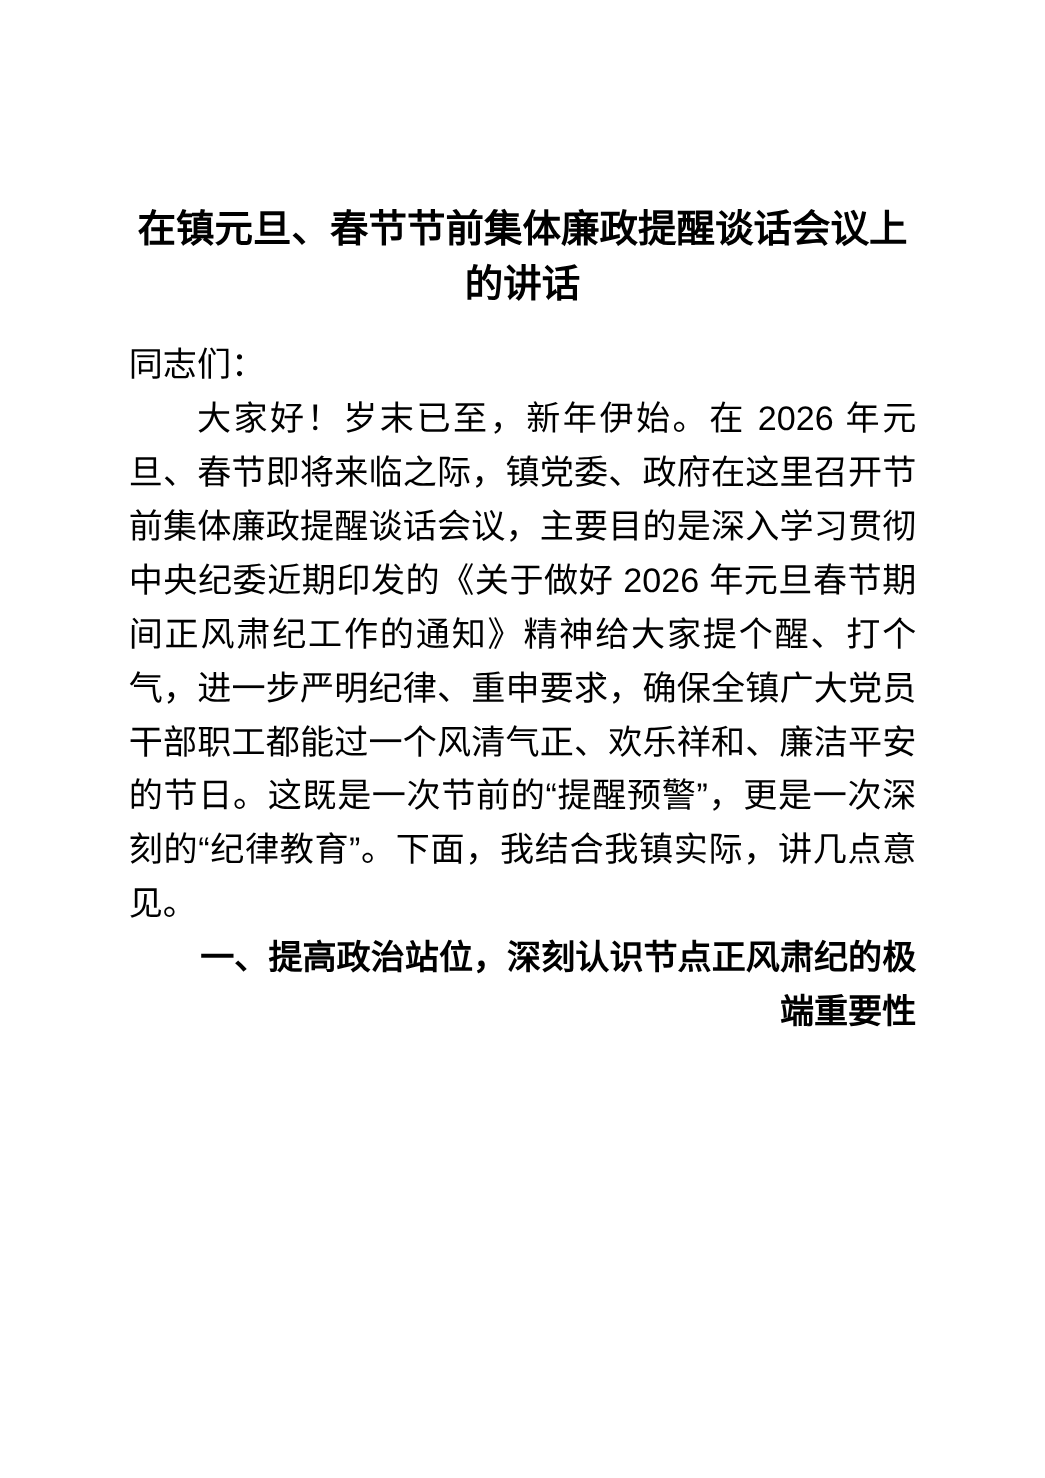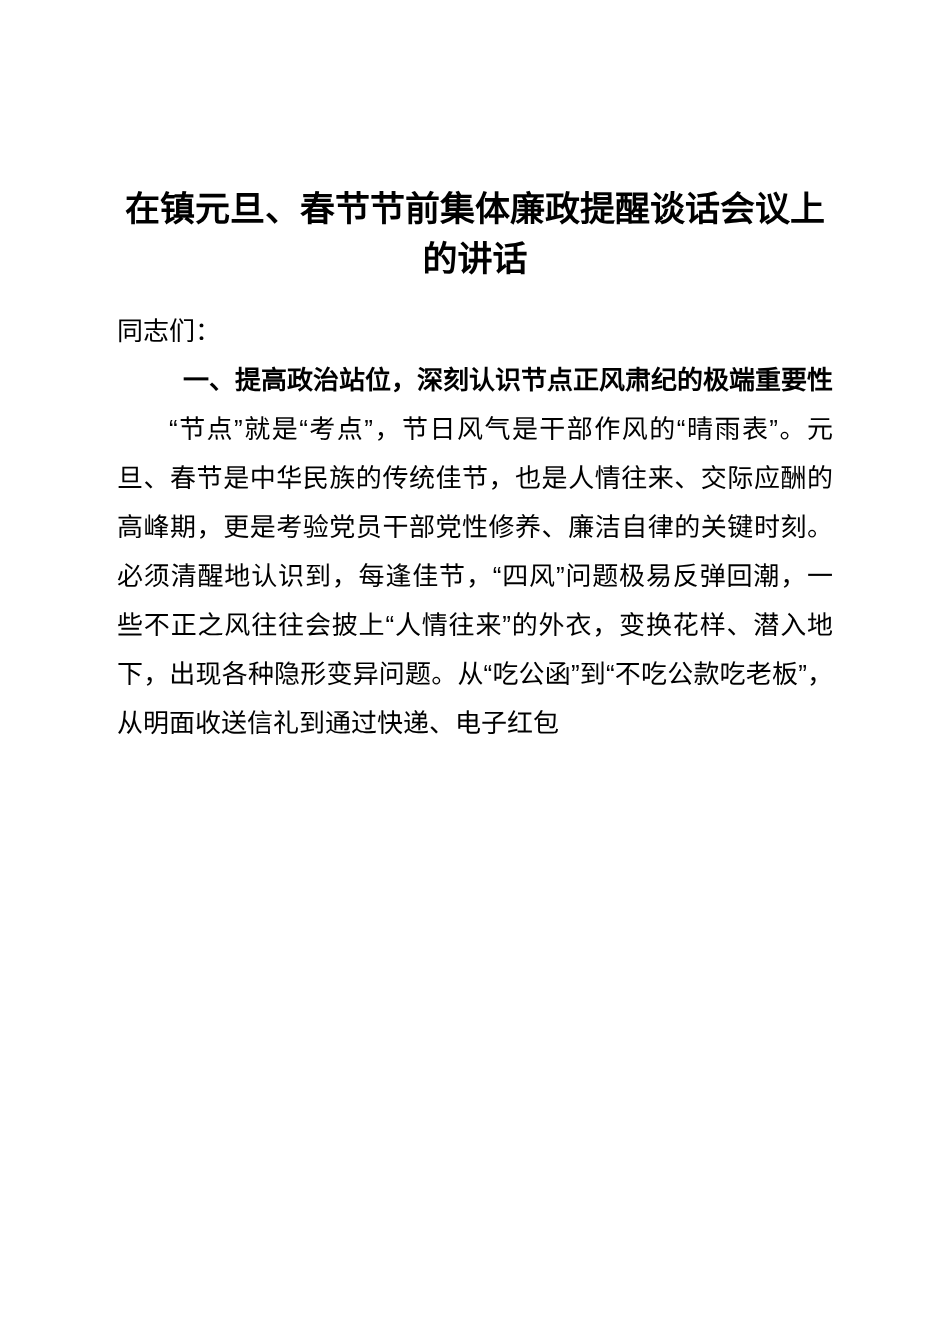--- a/index.html
+++ b/index.html
@@ -20,21 +20,21 @@
   }
   .doc-title {
     font-size: 35px;
     line-height: 50px;
     font-weight: 700;
     text-align: center;
     margin: 0 0 23px 0;
     letter-spacing: 0;
   }
   .doc-para {
-    font-size: 26px;
+    font-size: 31px;
     line-height: 49px;
     text-align: justify;
     margin: 0;
     word-break: break-all;
   }
   .doc-para.indent {
     text-indent: 2em;
   }
   .doc-para.heading {
     font-weight: 700;
@@ -46,17 +46,17 @@
   }
 </style>
 </head>
 <body>
 
 <div class="page">
   <h1 class="doc-title">在镇元旦、春节节前集体廉政提醒谈话会议上的讲话</h1>
 
   <p class="doc-para salutation">同志们：</p>
 
+  <p class="doc-para indent">大家好！岁末已至，新年伊始。在 2026 年元旦、春节即将来临之际，镇党委、政府在这里召开节前集体廉政提醒谈话会议，主要目的是深入学习贯彻中央纪委近期印发的《关于做好 2026 年元旦春节期间正风肃纪工作的通知》精神给大家提个醒、打个气，进一步严明纪律、重申要求，确保全镇广大党员干部职工都能过一个风清气正、欢乐祥和、廉洁平安的节日。这既是一次节前的“提醒预警”，更是一次深刻的“纪律教育”。下面，我结合我镇实际，讲几点意见。</p>
 
   <p class="doc-para heading">一、提高政治站位，深刻认识节点正风肃纪的极端重要性</p>
 
-  <p class="doc-para indent">“节点”就是“考点”，节日风气是干部作风的“晴雨表”。元旦、春节是中华民族的传统佳节，也是人情往来、交际应酬的高峰期，更是考验党员干部党性修养、廉洁自律的关键时刻。必须清醒地认识到，每逢佳节，“四风”问题极易反弹回潮，一些不正之风往往会披上“人情往来”的外衣，变换花样、潜入地下，出现各种隐形变异问题。从“吃公函”到“不吃公款吃老板”，从明面收送信礼到通过快递、电子红包</p>
 </div>
 
 </body></html>

